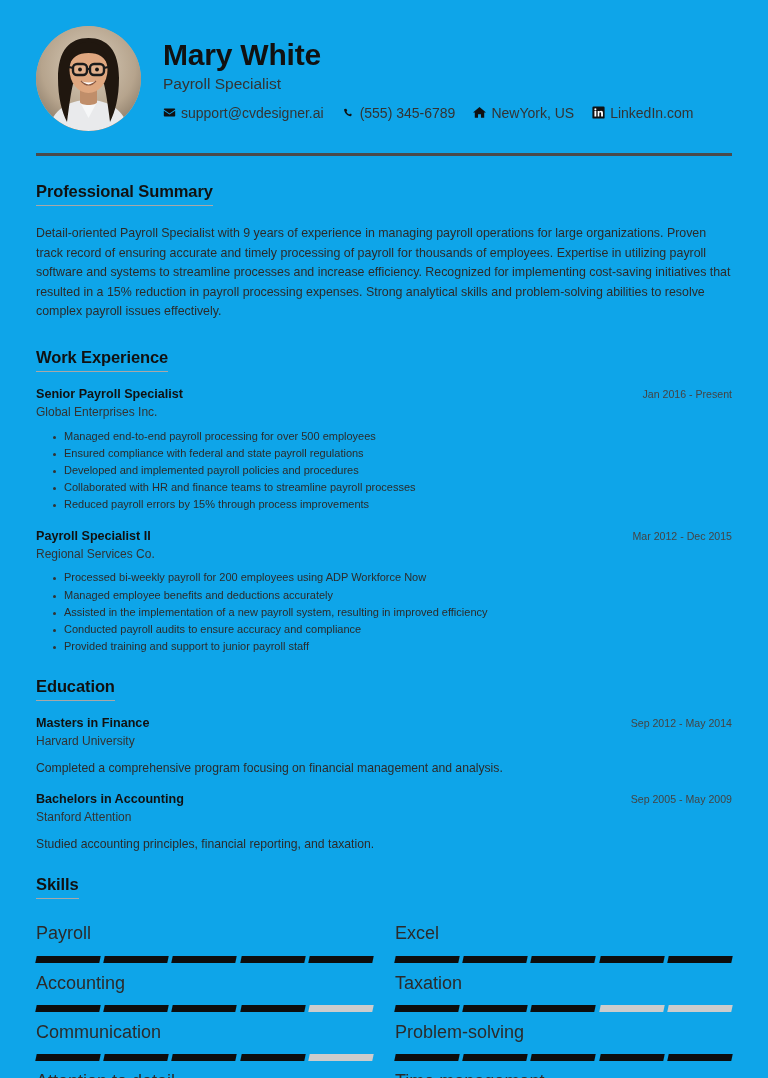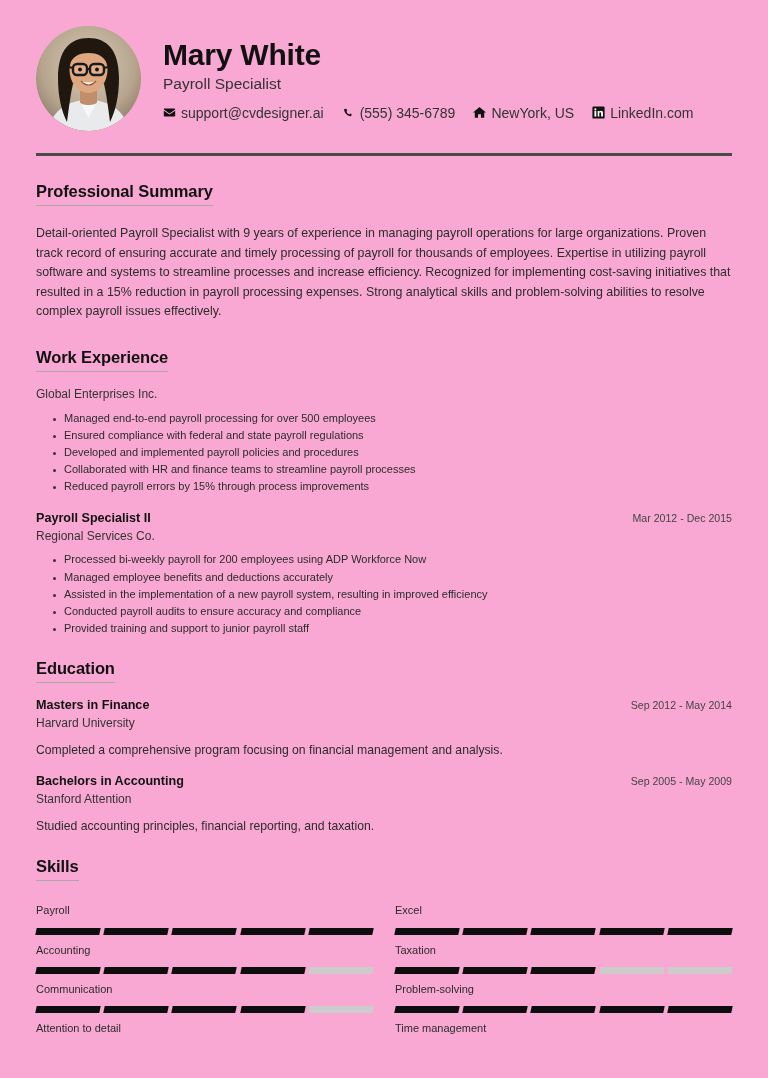--- a/index.html
+++ b/index.html
@@ -10,21 +10,21 @@
   body {
     width: 768px; height: 1078px;
     font-family: "Liberation Sans", sans-serif;
     color: #1a1a1a;
     overflow: hidden;
   }
   .page {
     width: 768px; height: 1078px;
     padding: 26px 36px 0 36px;
     position: relative;
-    background: #f9a8d4;
+    background: #0ea5e9;
   }
 
   
   .header {
     display: flex;
     align-items: center;
     gap: 22px;
     padding-bottom: 8px;
   }
   .avatar {
@@ -162,21 +162,21 @@
   
   .skills-grid {
     margin-top: 14px;
     display: grid;
     grid-template-columns: 1fr 1fr;
     column-gap: 22px;
     row-gap: 0px;
   }
   .skill { padding: 8px 0 0 0; }
   .skill-name {
-    font-size: 11px;
+    font-size: 18px;
     color: #2b2b2b;
     line-height: 1.4;
     margin-bottom: 9px;
   }
   .skill-bar {
     display: flex;
     gap: 4px;
     height: 7px;
   }
   .seg {
@@ -288,20 +288,24 @@
   <div class="section">
     <div class="section-title">Professional Summary</div>
     <p class="summary-text">Detail-oriented Payroll Specialist with 9 years of experience in managing payroll operations for large organizations. Proven track record of ensuring accurate and timely processing of payroll for thousands of employees. Expertise in utilizing payroll software and systems to streamline processes and increase efficiency. Recognized for implementing cost-saving initiatives that resulted in a 15% reduction in payroll processing expenses. Strong analytical skills and problem-solving abilities to resolve complex payroll issues effectively.</p>
   </div>
 
   <div class="section">
     <div class="section-title">Work Experience</div>
     <div class="entries">
 
       <div class="entry">
+        <div class="entry-head">
+          <div class="entry-role">Senior Payroll Specialist</div>
+          <div class="entry-date">Jan 2016 - Present</div>
+        </div>
         <div class="entry-org">Global Enterprises Inc.</div>
         <ul class="bullets">
           <li>Managed end-to-end payroll processing for over 500 employees</li>
           <li>Ensured compliance with federal and state payroll regulations</li>
           <li>Developed and implemented payroll policies and procedures</li>
           <li>Collaborated with HR and finance teams to streamline payroll processes</li>
           <li>Reduced payroll errors by 15% through process improvements</li>
         </ul>
       </div>
 

